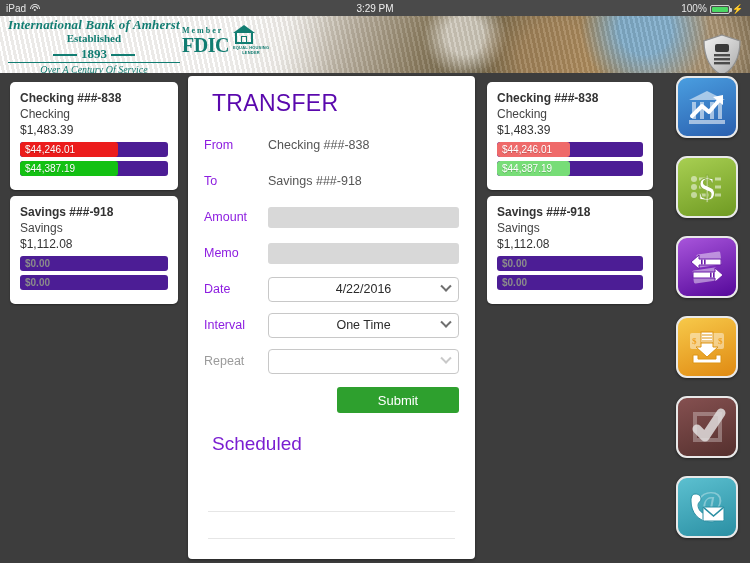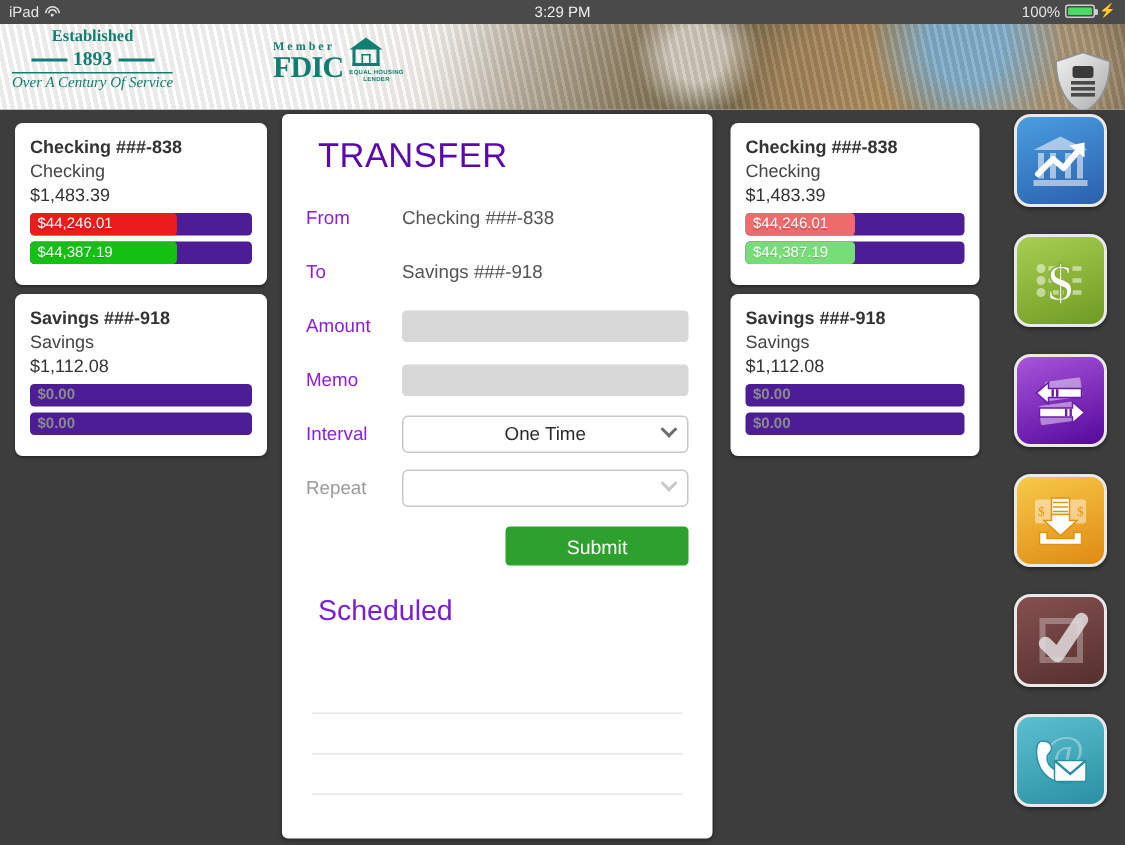--- a/index.html
+++ b/index.html
@@ -12,21 +12,21 @@
   #app { position: relative; width: 750px; height: 563px; background: #3d3d3d; }
 
   
   .statusbar {
     position: absolute; left: 0; top: 0; width: 750px; height: 16px;
     background: #4a4a4a; color: #e6e6e6; font-size: 10px;
     display: flex; align-items: center; padding: 0 6px;
   }
   .sb-left { display: flex; align-items: center; gap: 4px; }
   .sb-center { position: absolute; left: 0; right: 0; text-align: center; font-size: 10px; color: #efefef; }
-  .sb-right { margin-left: auto; display: flex; align-items: flex-start; gap: 3px; z-index: 2; }
+  .sb-right { margin-left: auto; display: flex; align-items: flex-end; gap: 3px; z-index: 2; }
   .wifi-ico { display: inline-block; width: 10px; height: 9px; position: relative; }
   .wifi-ico i { position: absolute; left: 50%; transform: translateX(-50%);
     border: 1.4px solid #e0e0e0; border-bottom: none;
     border-radius: 50% 50% 0 0 / 100% 100% 0 0; }
   .wifi-ico i:nth-child(1) { width: 10px; height: 5px; top: 0; }
   .wifi-ico i:nth-child(2) { width: 6px; height: 3px; top: 2.6px; }
   .wifi-ico i:nth-child(3) { width: 2.4px; height: 2.4px; top: 5.6px; background: #e0e0e0; border-radius: 50%; border: none; }
   .batt { width: 20px; height: 9px; border: 1px solid #cfcfcf; border-radius: 2px; padding: 1px; position: relative; }
   .batt span { display: block; height: 100%; background: #4cd964; border-radius: 1px; }
   .batt:after { content: ""; position: absolute; right: -3px; top: 2.5px; width: 2px; height: 4px; background: #cfcfcf; border-radius: 0 1px 1px 0; }
@@ -158,20 +158,21 @@
           <span></span>
         </span>
       <span class="bolt">⚡</span>
     </div>
   </div>
 
   <div class="header">
     <div class="banner-photo"></div>
 
     <div class="logo-wrap">
+      <div class="logo-l1">International Bank of Amherst</div>
       <div class="logo-l2">Established</div>
       <div class="logo-l3">1893</div>
       <div class="logo-l4">Over A Century Of Service</div>
     </div>
 
     <div class="fdic-wrap">
       <div>
         <div class="fdic-m">Member</div>
         <div class="fdic-b">FDIC</div>
       </div>
@@ -274,20 +275,27 @@
       <div class="frow">
         <div class="flabel">Amount</div>
         <input class="ftext" type="text" value="" style="">
       </div>
 
       <div class="frow">
         <div class="flabel">Memo</div>
         <input class="ftext" type="text" value="" style="">
       </div>
 
+      <div class="frow">
+        <div class="flabel">Date</div>
+        <div class="fselect">
+          <span>4/22/2016</span>
+          <span class="chev"></span>
+        </div>
+      </div>
 
       <div class="frow">
         <div class="flabel">Interval</div>
         <div class="fselect">
           <span>One Time</span>
           <span class="chev"></span>
         </div>
       </div>
 
       <div class="frow">

